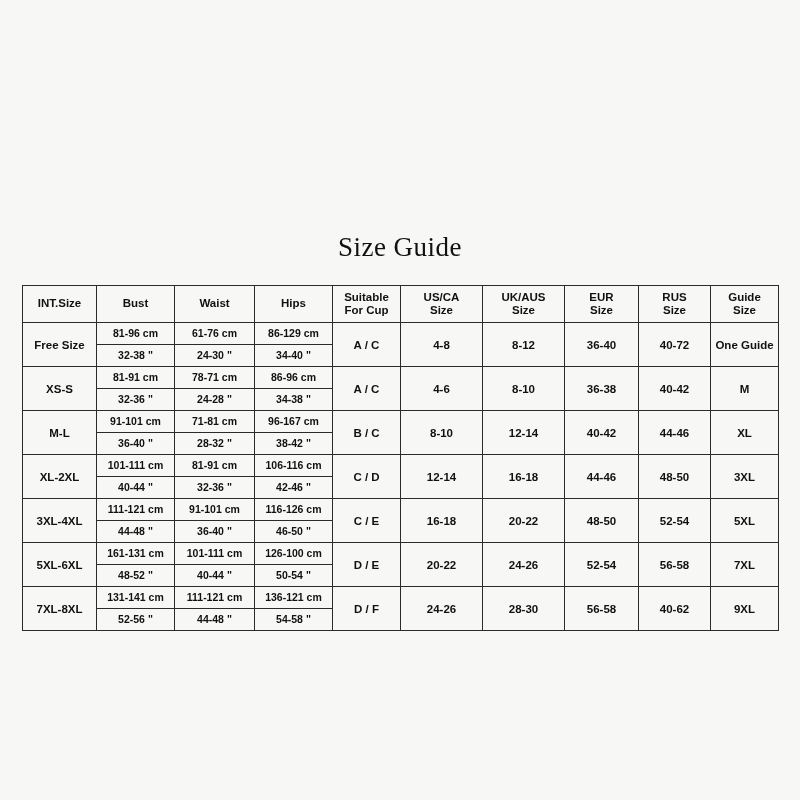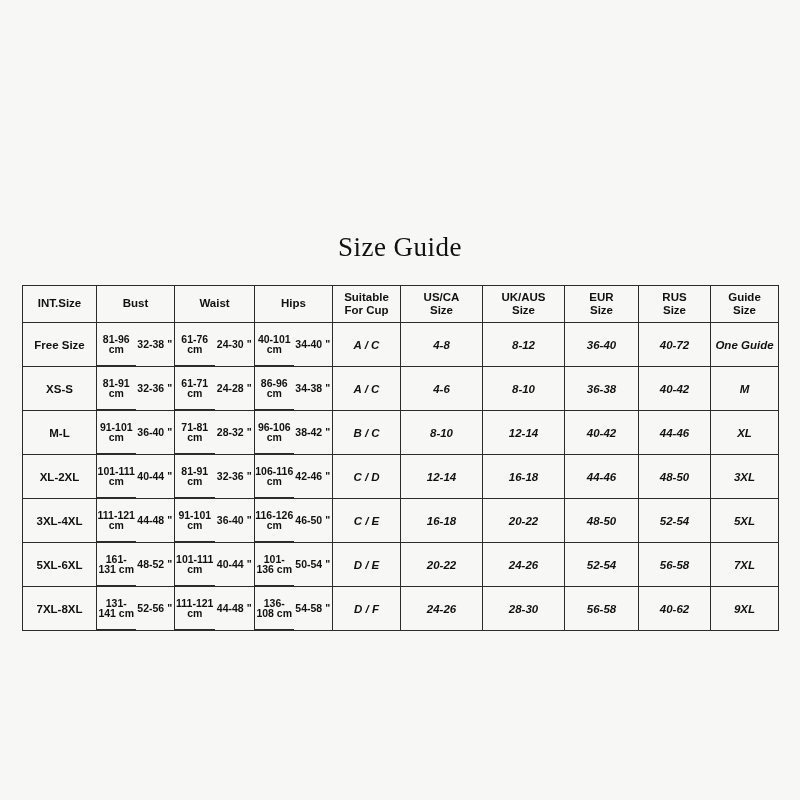--- a/index.html
+++ b/index.html
@@ -71,29 +71,28 @@
   td.label-cell {
     font-size: 11.5px;
     font-weight: bold;
     height: 43px;
     margin-left: 28px;
   }
   td.plain-cell {
     font-size: 11.5px;
     font-weight: bold;
     height: 43px;
-    font-style: italic;
   }
   td.dual-cell {
     padding: 0;
     height: 43px;
   }
   .dual-inner {
     display: flex;
-    flex-direction: row;
+    flex-direction: column;
     height: 43px;
   }
   .dual-top, .dual-bot {
     flex: 1 1 50%;
     display: flex;
     align-items: center;
     justify-content: center;
     font-size: 10.5px;
     font-weight: bold;
     line-height: 1;
@@ -174,21 +173,21 @@
             </div>
           </td>
           <td class="dual-cell">
             <div class="dual-inner">
               <div class="dual-top">61-76 cm</div>
               <div class="dual-bot">24-30 "</div>
             </div>
           </td>
           <td class="dual-cell">
             <div class="dual-inner">
-              <div class="dual-top">40-101 cm</div>
+              <div class="dual-top">86-129 cm</div>
               <div class="dual-bot">34-40 "</div>
             </div>
           </td>
           <td class="plain-cell">A / C</td>
           <td class="plain-cell">4-8</td>
           <td class="plain-cell">8-12</td>
           <td class="plain-cell">36-40</td>
           <td class="plain-cell">40-72</td>
           <td class="plain-cell">One Guide</td>
         </tr>
@@ -196,21 +195,21 @@
         <tr>
           <td class="label-cell">XS-S</td>
           <td class="dual-cell">
             <div class="dual-inner">
               <div class="dual-top">81-91 cm</div>
               <div class="dual-bot">32-36 "</div>
             </div>
           </td>
           <td class="dual-cell">
             <div class="dual-inner">
-              <div class="dual-top">61-71 cm</div>
+              <div class="dual-top">78-71 cm</div>
               <div class="dual-bot">24-28 "</div>
             </div>
           </td>
           <td class="dual-cell">
             <div class="dual-inner">
               <div class="dual-top">86-96 cm</div>
               <div class="dual-bot">34-38 "</div>
             </div>
           </td>
           <td class="plain-cell">A / C</td>
@@ -230,21 +229,21 @@
             </div>
           </td>
           <td class="dual-cell">
             <div class="dual-inner">
               <div class="dual-top">71-81 cm</div>
               <div class="dual-bot">28-32 "</div>
             </div>
           </td>
           <td class="dual-cell">
             <div class="dual-inner">
-              <div class="dual-top">96-106 cm</div>
+              <div class="dual-top">96-167 cm</div>
               <div class="dual-bot">38-42 "</div>
             </div>
           </td>
           <td class="plain-cell">B / C</td>
           <td class="plain-cell">8-10</td>
           <td class="plain-cell">12-14</td>
           <td class="plain-cell">40-42</td>
           <td class="plain-cell">44-46</td>
           <td class="plain-cell">XL</td>
         </tr>
@@ -314,21 +313,21 @@
             </div>
           </td>
           <td class="dual-cell">
             <div class="dual-inner">
               <div class="dual-top">101-111 cm</div>
               <div class="dual-bot">40-44 "</div>
             </div>
           </td>
           <td class="dual-cell">
             <div class="dual-inner">
-              <div class="dual-top">101-136 cm</div>
+              <div class="dual-top">126-100 cm</div>
               <div class="dual-bot">50-54 "</div>
             </div>
           </td>
           <td class="plain-cell">D / E</td>
           <td class="plain-cell">20-22</td>
           <td class="plain-cell">24-26</td>
           <td class="plain-cell">52-54</td>
           <td class="plain-cell">56-58</td>
           <td class="plain-cell">7XL</td>
         </tr>
@@ -342,21 +341,21 @@
             </div>
           </td>
           <td class="dual-cell">
             <div class="dual-inner">
               <div class="dual-top">111-121 cm</div>
               <div class="dual-bot">44-48 "</div>
             </div>
           </td>
           <td class="dual-cell">
             <div class="dual-inner">
-              <div class="dual-top">136-108 cm</div>
+              <div class="dual-top">136-121 cm</div>
               <div class="dual-bot">54-58 "</div>
             </div>
           </td>
           <td class="plain-cell">D / F</td>
           <td class="plain-cell">24-26</td>
           <td class="plain-cell">28-30</td>
           <td class="plain-cell">56-58</td>
           <td class="plain-cell">40-62</td>
           <td class="plain-cell">9XL</td>
         </tr>

